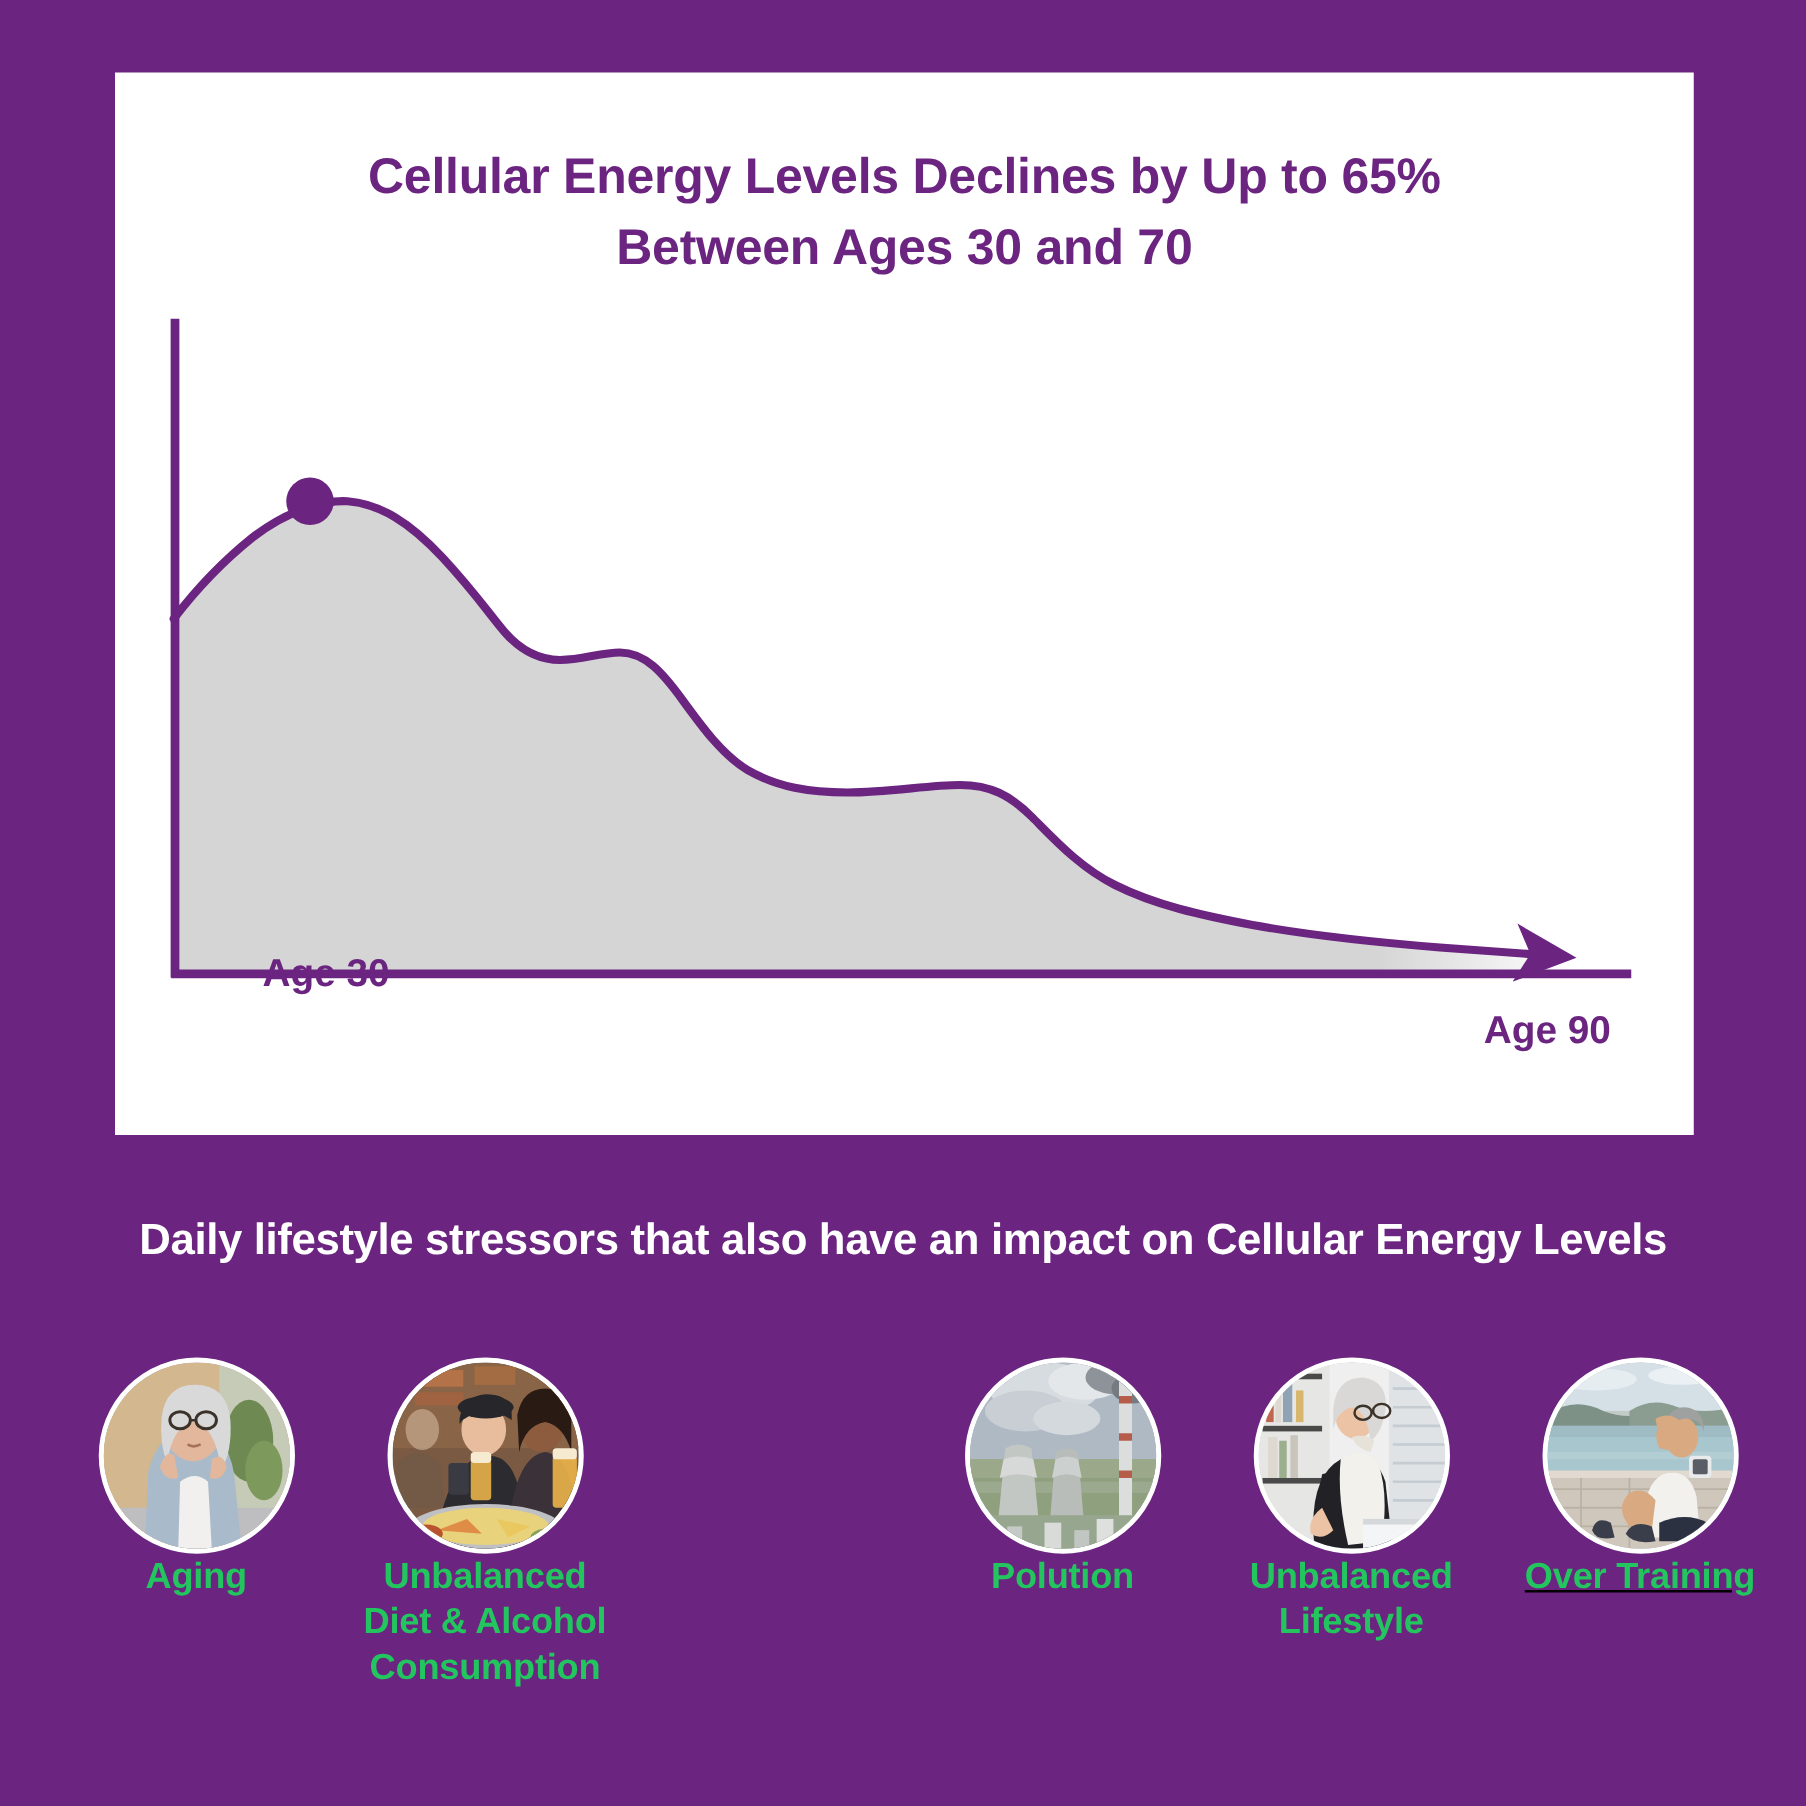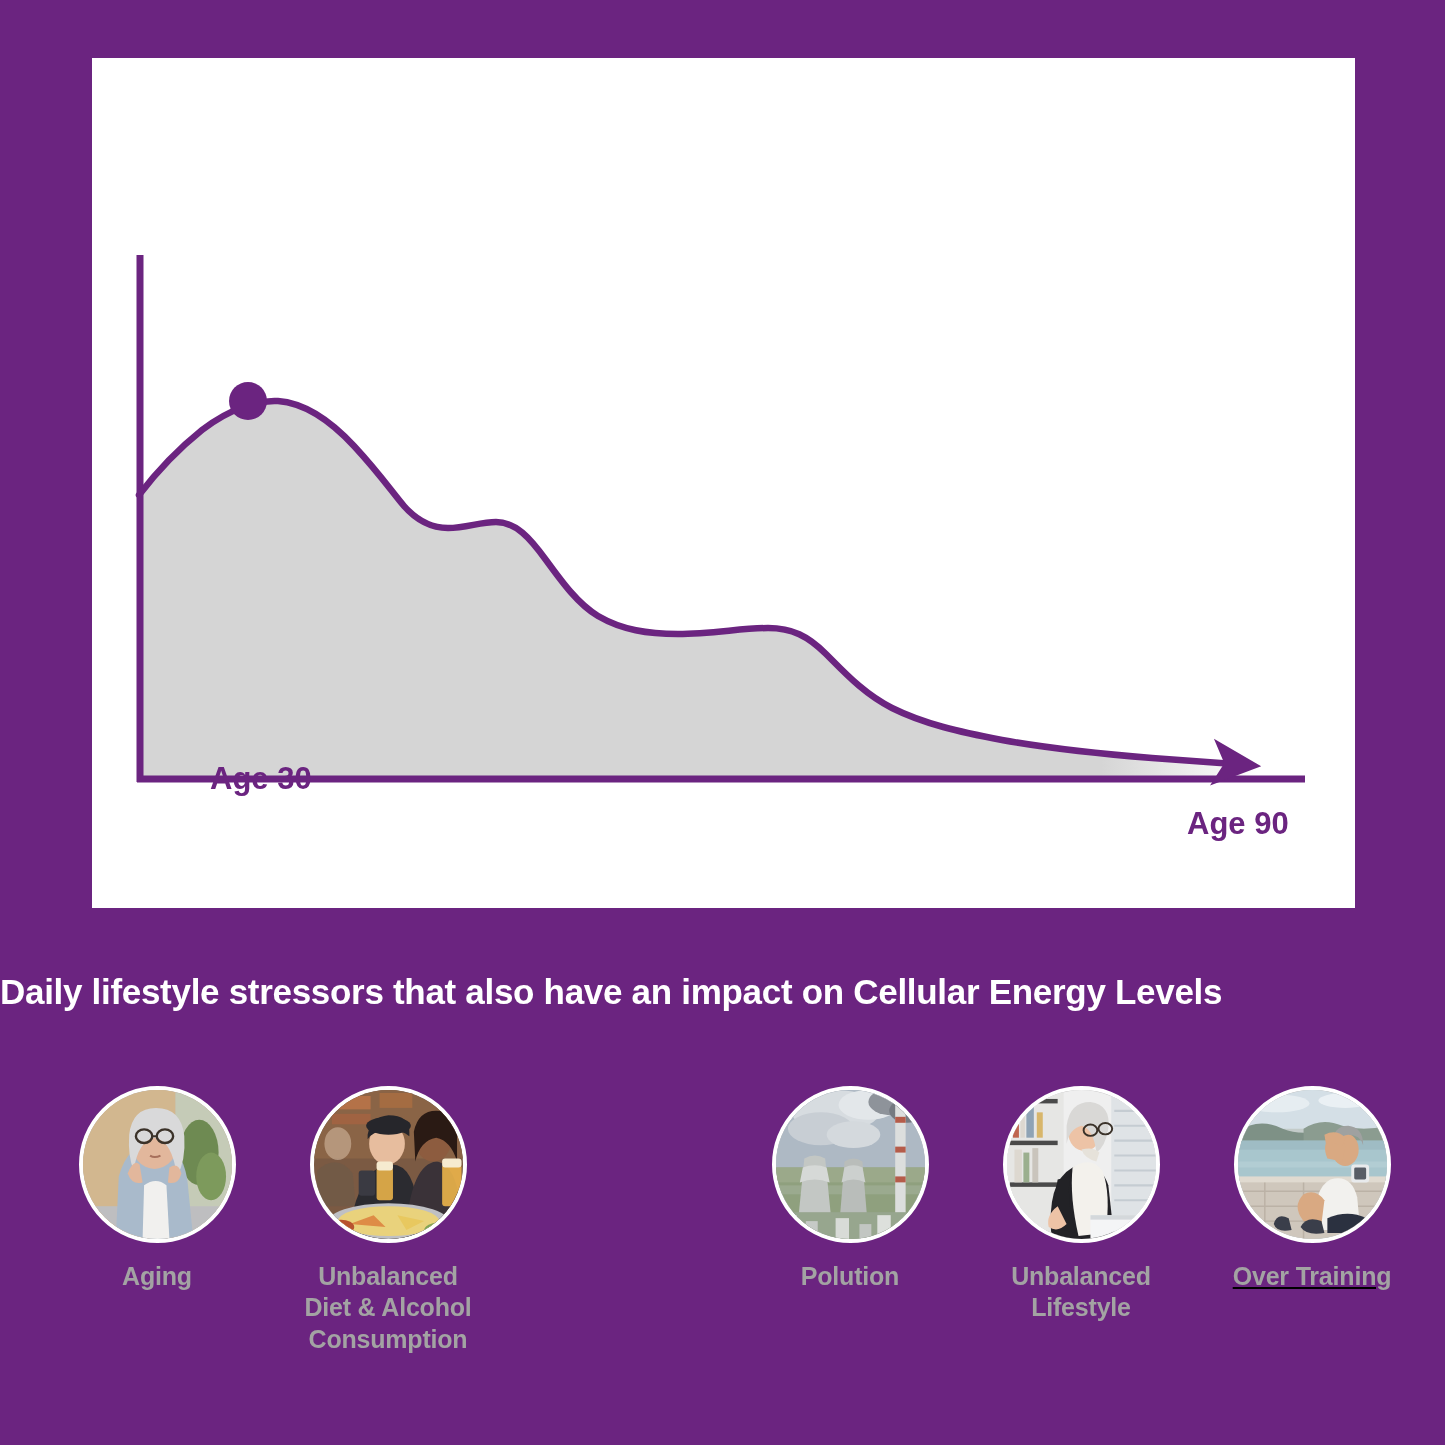--- a/index.html
+++ b/index.html
@@ -46,21 +46,21 @@
     white-space:nowrap;
   }
   #axis-label-start { left:118px; top:703px; }
   #axis-label-end   { left:1095px; top:748px; }
 
   
   #stressors-heading {
     position:absolute;
     left:0; top:972px;
     width:1445px;
-    text-align:left;
+    text-align:center;
     color:#FFFFFF;
     font-size:35px;
     font-weight:bold;
     letter-spacing:-0.3px;
   }
 
   #stressors-row {
     position:absolute;
     left:42px; top:1086px;
     width:1361px; height:330px;
@@ -75,33 +75,36 @@
     width:157px; height:157px;
     margin:0 auto;
     border-radius:50%;
     border:4px solid #FFFFFF;
     overflow:hidden;
     position:relative;
     background:#BDBDBD;
   }
   .photo-art { position:absolute; inset:0; }
   .stressor-label {
-    margin-top:18px;
-    color:#a3a3a3;
-    font-size:25px;
+    color:#22c55e;
+    font-size:29px;
     font-weight:bold;
     line-height:1.25;
     letter-spacing:-0.2px;
   }
 </style>
 </head>
 <body>
 
 <div id="chart-card">
 
+  <div id="chart-title">
+    <span class="tline">Cellular Energy Levels Declines by Up to 65%</span>
+    <span class="tline">Between Ages 30 and 70</span>
+  </div>
 
   <div id="chart-svg-wrap">
     <svg id="chart-svg" viewBox="0 0 1263 850" xmlns="http://www.w3.org/2000/svg">
       <defs>
         <linearGradient id="fadeRight" x1="0" y1="0" x2="1" y2="0">
           <stop offset="0%" stop-color="#D5D5D5" stop-opacity="1"></stop>
           <stop offset="86%" stop-color="#D5D5D5" stop-opacity="1"></stop>
           <stop offset="100%" stop-color="#D5D5D5" stop-opacity="0"></stop>
         </linearGradient>
         <marker id="arrowHead" markerWidth="8" markerHeight="8" refX="3.4" refY="4" orient="auto" markerUnits="strokeWidth">

